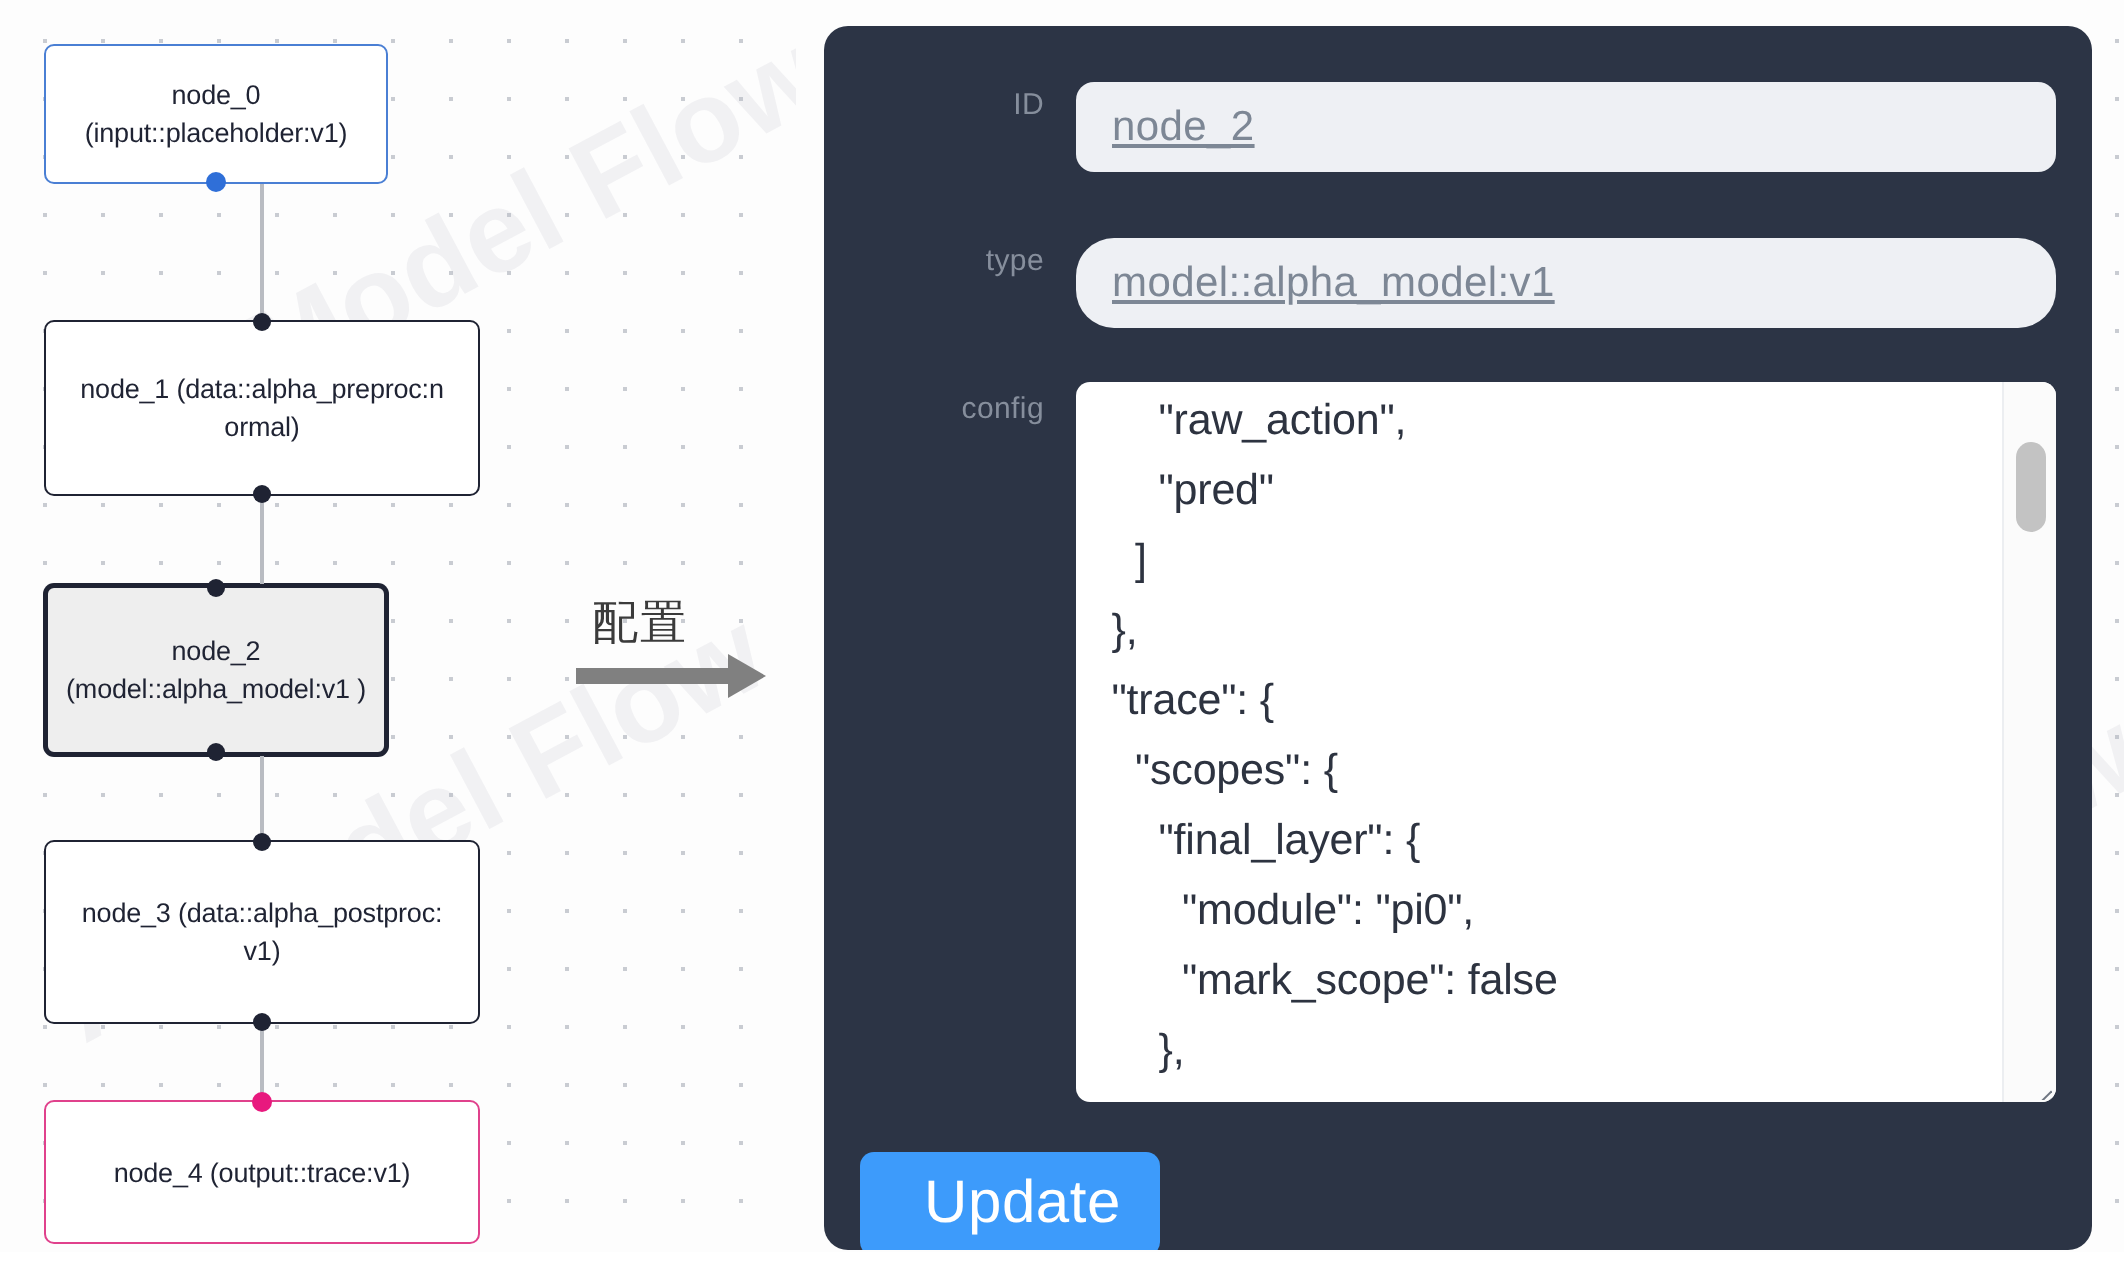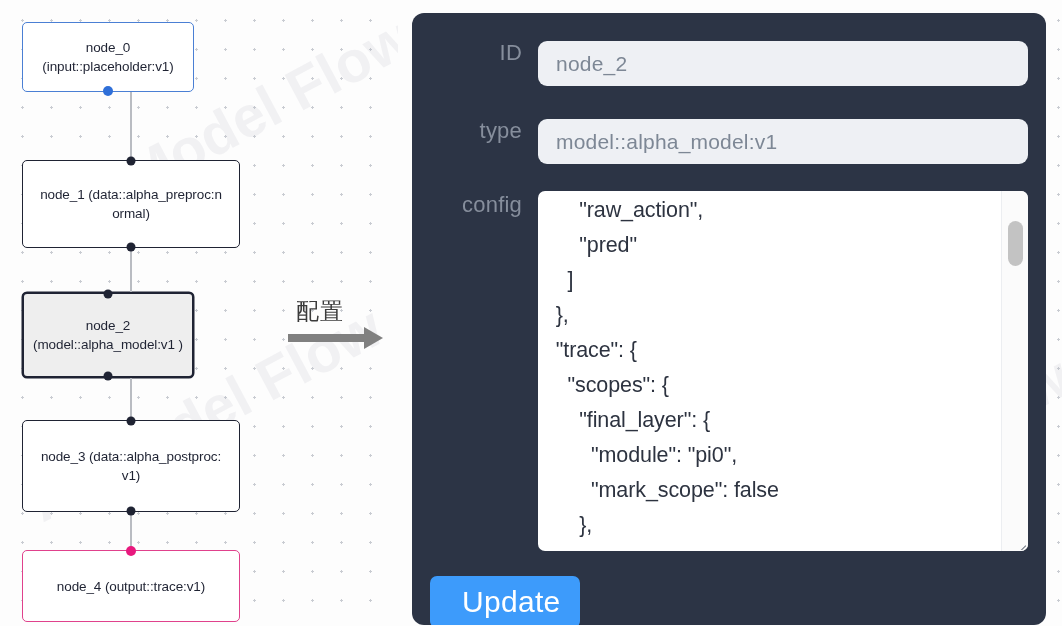--- a/index.html
+++ b/index.html
@@ -163,46 +163,47 @@
 
   .form-row {
     position: absolute;
     display: flex;
     align-items: flex-start;
   }
   .form-label {
     width: 108px;
     text-align: right;
     color: #868e9c;
-    font-size: 22px;
+    font-size: 15px;
     line-height: 24px;
     padding-right: 16px;
     box-sizing: border-box;
     letter-spacing: 0.2px;
     user-select: none;
   }
   .text-input {
     box-sizing: border-box;
     background: #eef0f4;
     border: none;
     border-radius: 9px;
     color: #7d8795;
     font-size: 21px;
     font-family: "Liberation Sans", sans-serif;
     padding: 0 18px;
     letter-spacing: 0.2px;
     display: flex;
     align-items: center;
+    text-decoration: underline;
   }
 
   #row-id { left: 18px; top: 28px; }
   #row-id .text-input { width: 490px; height: 45px; }
 
   #row-type { left: 18px; top: 106px; }
-  #row-type .text-input { width: 490px; height: 45px; }
+  #row-type .text-input { width: 490px; height: 45px; border-radius: 19px; }
 
   #row-config { left: 18px; top: 178px; }
   #row-config .form-label { line-height: 28px; }
 
   #config-textarea-wrap {
     position: relative;
     width: 490px;
     height: 360px;
     background: #ffffff;
     border-radius: 7px;

